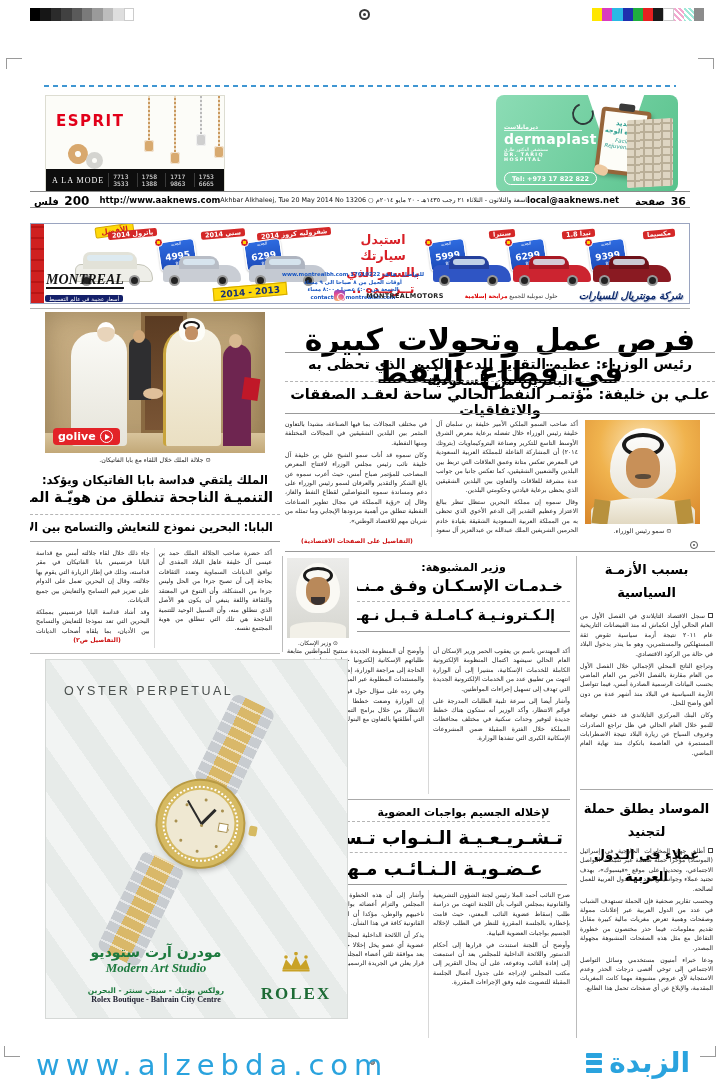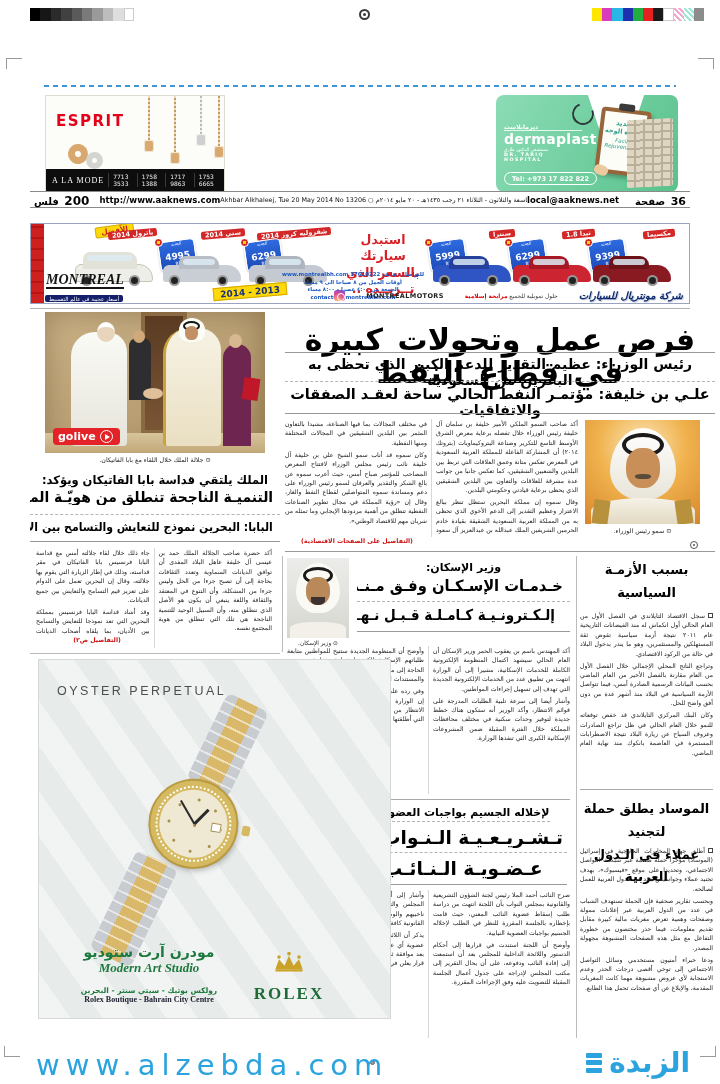--- a/index.html
+++ b/index.html
@@ -207,21 +207,21 @@
 
   
   .th-hl { left:580px; top:559px; width:133px; direction:rtl; font-weight:900; font-size:13px; text-align:center; line-height:1.75; color:#000; }
   .th-body { left:580px; top:611px; width:133px; height:172px; }
   .rc-rule { left:580px; top:789px; width:133px; border-top:1px solid #aaa; }
   .ms-hl { left:580px; top:798px; width:133px; direction:rtl; font-weight:900; font-size:13px; text-align:center; line-height:1.75; color:#000; }
   .ms-body { left:580px; top:846px; width:133px; height:192px; }
   .newsq { display:inline-block; width:5px; height:5px; border:1px solid #444; margin-left:3px; }
 
   
-  .ad-rolex { left:38px; top:659px; width:353px; height:360px; border:1px solid #d5d8d6; overflow:hidden;
+  .ad-rolex { left:45px; top:659px; width:303px; height:360px; border:1px solid #d5d8d6; overflow:hidden;
     background:repeating-linear-gradient(55deg,#f2f4f3 0 26px,#e7ebe9 26px 52px); }
   .rx-model { left:18px; top:22px; font-size:12.5px; letter-spacing:2.5px; color:#4a4f4d; line-height:1.5; font-family:"Liberation Sans",sans-serif; }
   .rx-watch { left:50px; top:40px; width:200px; height:240px; transform:rotate(10deg); }
   .rx-br { border-radius:8px;
     background:linear-gradient(90deg,#c8ccd0 0 12px,#d9b869 12px 34px,#c8ccd0 34px 46px),
                repeating-linear-gradient(0deg,rgba(255,255,255,.0) 0 9px,rgba(255,255,255,.55) 9px 11px); background-blend-mode:overlay; }
   .rx-br-top { left:102px; top:-8px; width:46px; height:96px; transform:rotate(16deg); }
   .rx-br-bot { left:38px; top:162px; width:46px; height:110px; transform:rotate(16deg); }
   .rx-dial { left:62px; top:80px; width:86px; height:86px; border-radius:50%; background:#efe8d2; border:9px solid #d6ba62;
     outline:2px dotted #fff; outline-offset:-7px; box-shadow:0 0 0 2px #b89a43,2px 3px 6px rgba(0,0,0,.3); }
@@ -480,21 +480,21 @@
   <div class="abs lc-rule"></div>
 
   <div class="abs min-photo">
     <div class="abs mn-ghutra"></div>
     <div class="abs mn-agal"></div>
     <div class="abs mn-face"></div>
     <div class="abs mn-beard"></div>
     <div class="abs mn-body"></div>
   </div>
   <div class="abs cap min-cap">⊙ وزير الإسكان.</div>
-  <div class="abs hs-kick">وزير الإسكان:</div>
+  <div class="abs hs-kick">وزير المشبوهة:</div>
   <div class="abs hs-hl1"><span class="fitx" style="--sx:.95">خـدمـات الإسـكـان وفـق مـنـظـومـة</span></div>
   <div class="abs drule hs-r1"></div>
   <div class="abs hs-hl2"><span class="fitx" style="--sx:.9">إلـكـترونـيـة كـامـلـة قـبـل نـهـايـة الـعـام</span></div>
   <div class="abs hrule hs-r2"></div>
   <div class="abs colbody cols2 hs-body">
     <p>أكد المهندس باسم بن يعقوب الحمر وزير الإسكان أن العام الحالي سيشهد اكتمال المنظومة الإلكترونية الكاملة للخدمات الإسكانية، مشيرا إلى أن الوزارة انتهت من تطبيق عدد من الخدمات الإلكترونية الجديدة التي تهدف إلى تسهيل إجراءات المواطنين.</p>
     <p>وأشار أيضا إلى سرعة تلبية الطلبات المدرجة على قوائم الانتظار، وأكد الوزير أنه ستكون هناك خطط جديدة لتوفير وحدات سكنية في مختلف محافظات المملكة خلال الفترة المقبلة ضمن المشروعات الإسكانية الكبرى التي تنفذها الوزارة.</p>
     <p>وأوضح أن المنظومة الجديدة ستتيح للمواطنين متابعة طلباتهم الإسكانية إلكترونيا خطوة بخطوة من دون الحاجة إلى مراجعة الوزارة، إضافة إلى تحديث البيانات والمستندات المطلوبة عبر الموقع الإلكتروني.</p>
     <p>وفي رده على سؤال حول قوائم الانتظار قال الوزير إن الوزارة وضعت خططا واضحة لتقليص فترات الانتظار من خلال برامج التمويل الإسكاني المتنوعة التي أطلقتها بالتعاون مع البنوك المحلية.</p>
   </div>

